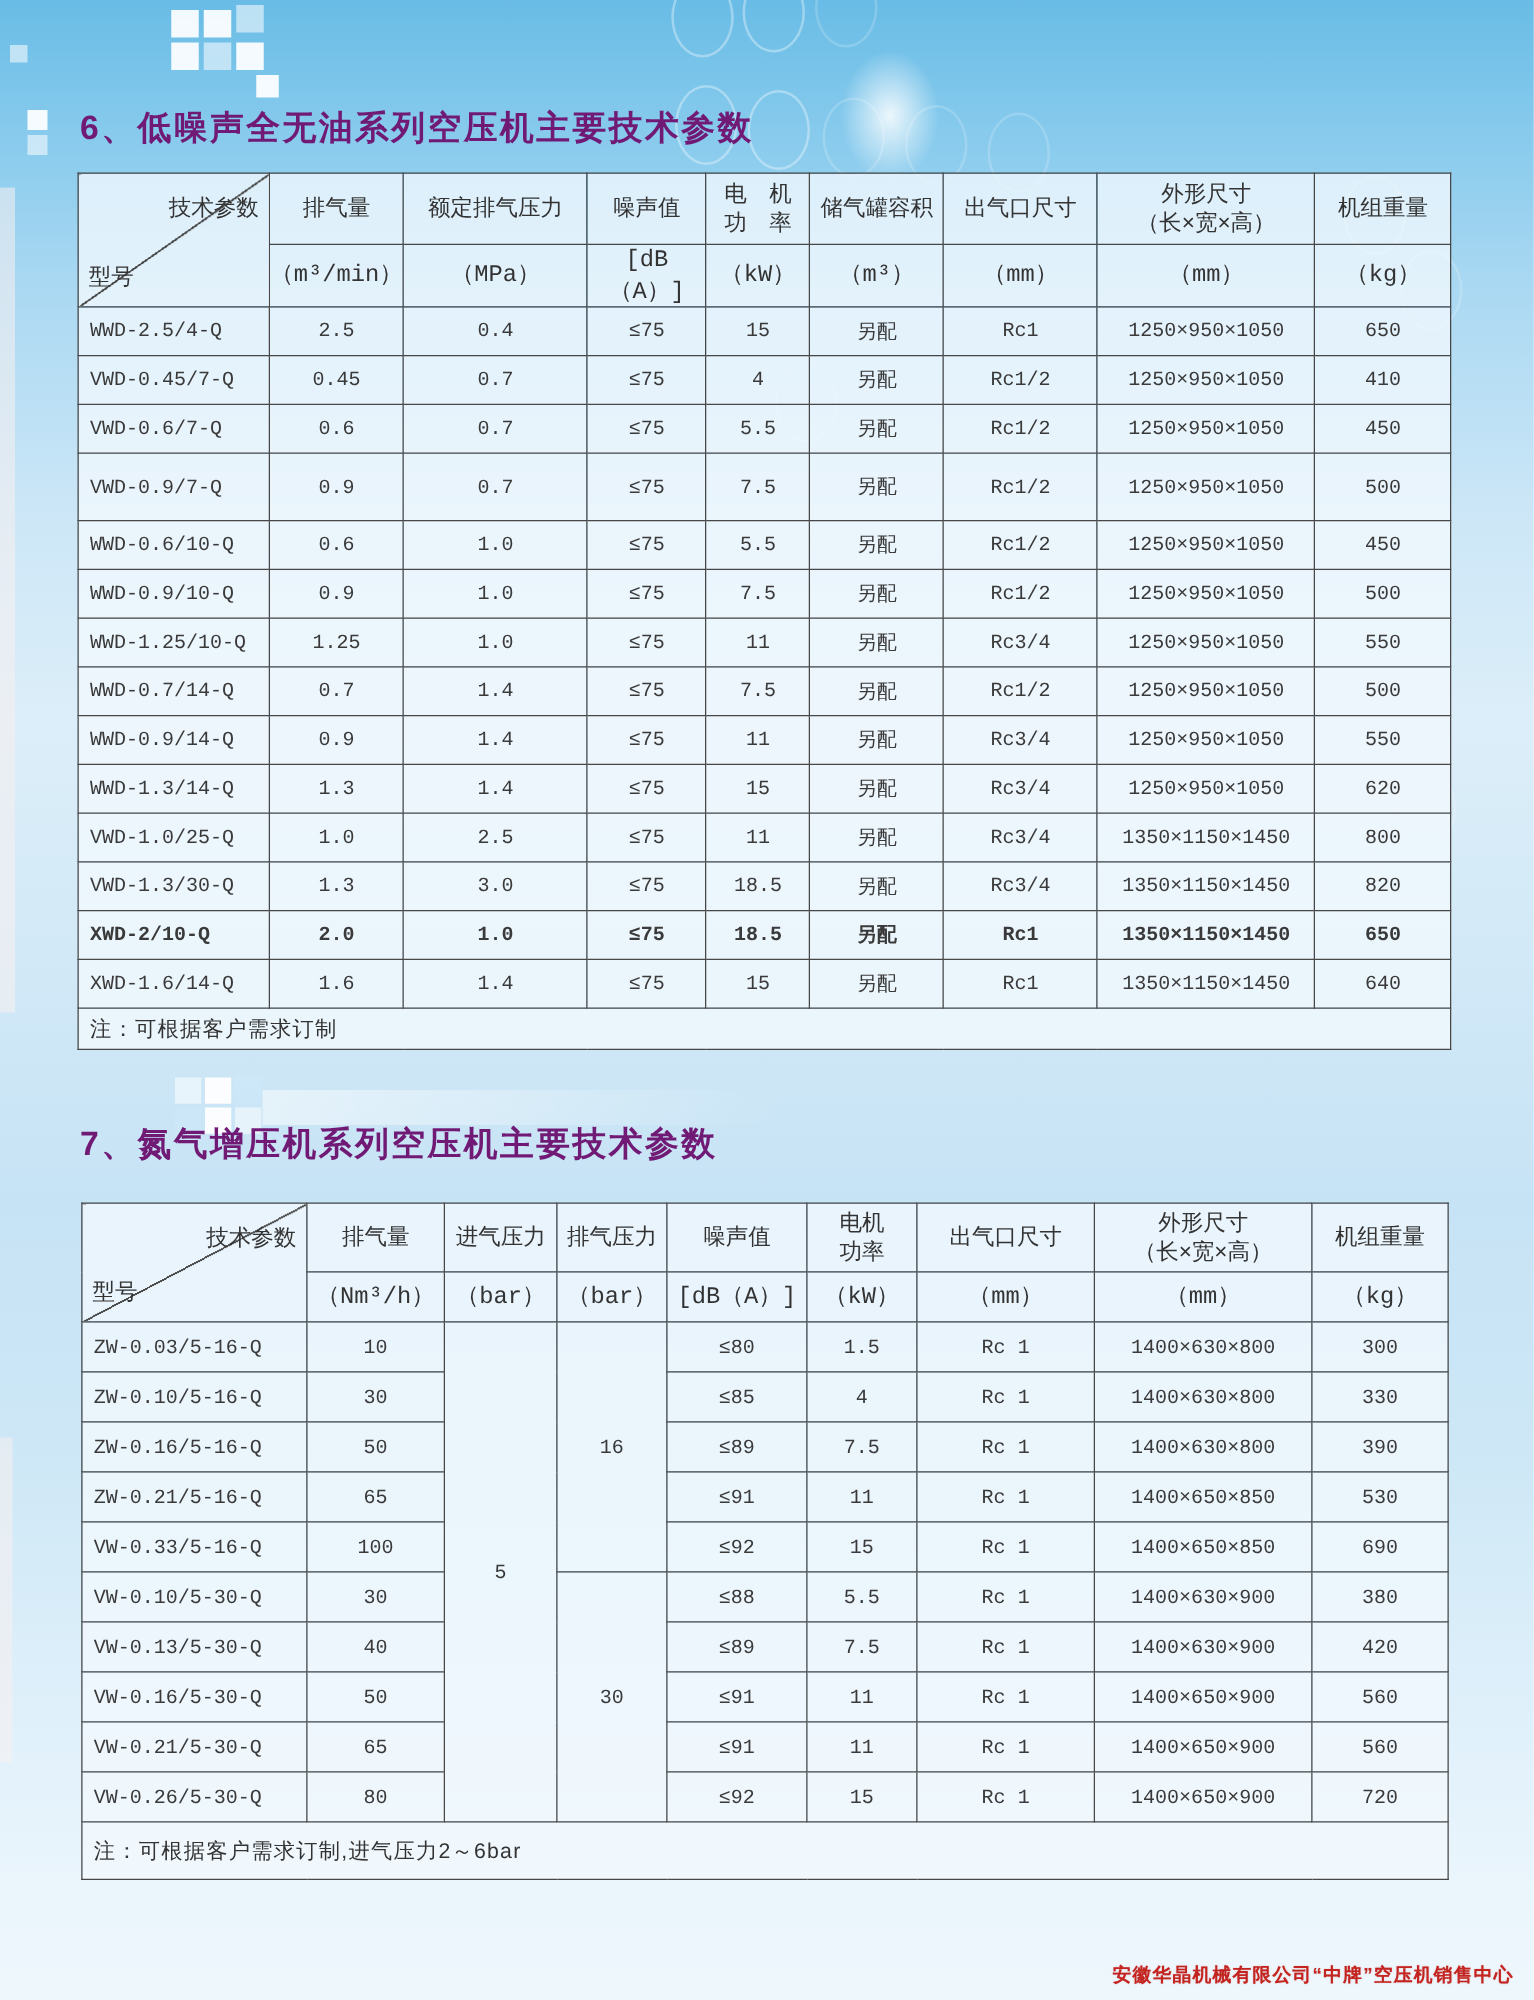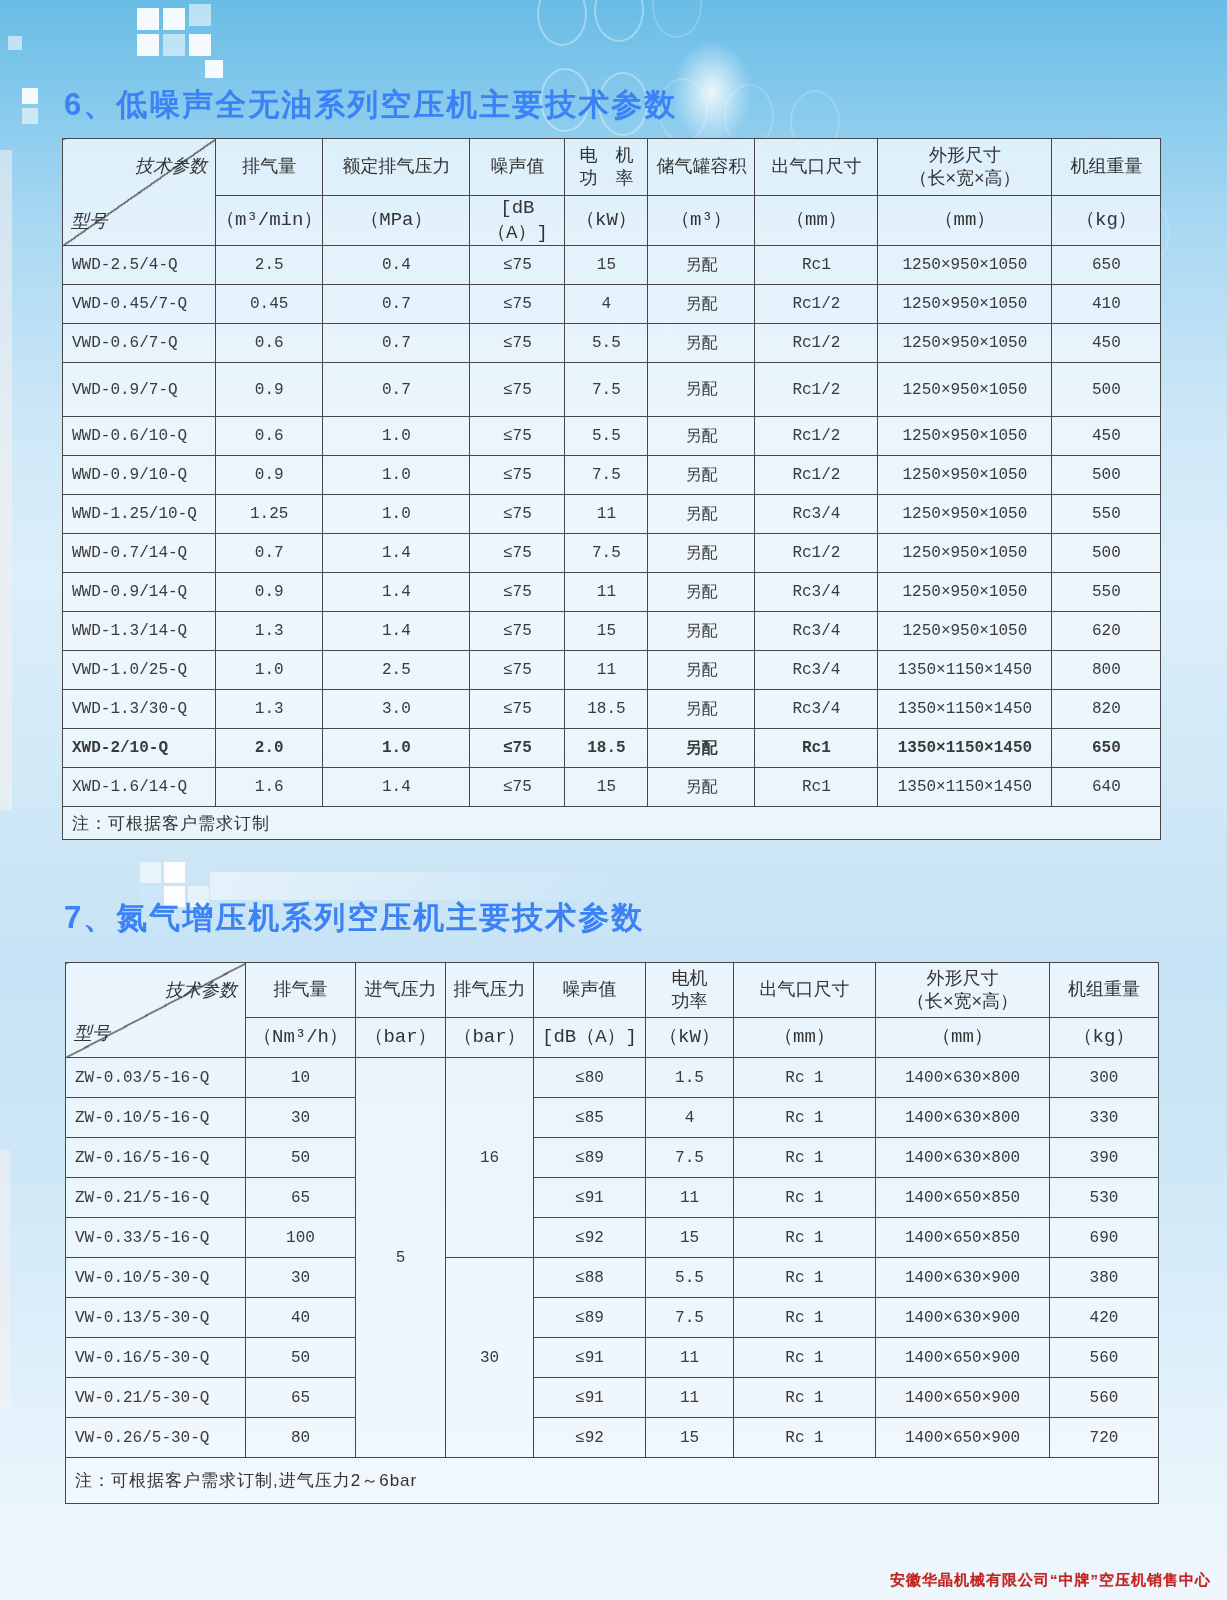--- a/index.html
+++ b/index.html
@@ -13,36 +13,36 @@
   .deco{position:absolute;}
   .sq{position:absolute;background:rgba(255,255,255,0.92);}
   .sq.dim{background:rgba(255,255,255,0.55);}
   .sq.blue{background:rgba(205,231,248,0.85);}
   .circ{position:absolute;border:2px solid rgba(255,255,255,0.35);border-radius:50%;width:46px;height:60px;}
   .circ.faint{border-color:rgba(255,255,255,0.18);}
   .glow{position:absolute;background:radial-gradient(ellipse at center, rgba(255,255,255,0.85), rgba(255,255,255,0) 70%);border-radius:50%;}
   .streak{position:absolute;background:linear-gradient(90deg, rgba(255,255,255,0.5), rgba(255,255,255,0));}
   .edge{position:absolute;background:rgba(248,240,240,0.55);}
 
-  .title{position:absolute;margin:0;color:#3b82f6;font-weight:bold;font-size:31px;letter-spacing:2px;white-space:nowrap;}
+  .title{position:absolute;margin:0;color:#701a75;font-weight:bold;font-size:27px;letter-spacing:2px;white-space:nowrap;}
   #title1{left:64px;top:84px;}
   #title2{left:64px;top:897px;}
 
   table.spec{position:absolute;border-collapse:collapse;table-layout:fixed;}
   .spec th,.spec td{
     border:1px solid #474747;background:rgba(242,249,254,0.78);
     color:#3a3a3a;text-align:center;padding:0;overflow:hidden;vertical-align:middle;
   }
   .spec th{font-weight:normal;font-size:18px;color:#333;white-space:pre-line;line-height:1.3;}
   .spec th.unit{font-family:"Liberation Mono", monospace;font-size:19px;letter-spacing:0;}
   .spec td{font-family:"Liberation Mono", monospace;font-size:16px;}
   .spec td.model{text-align:left;padding-left:9px;white-space:nowrap;}
   .spec td.note{text-align:left;padding-left:9px;font-family:"Liberation Sans", sans-serif;font-size:17px;color:#333;letter-spacing:1px;}
   th.diag{position:relative;background-image:linear-gradient(to bottom right,
-      transparent calc(50% - 0.7px), #474747 calc(50% - 0.7px), #474747 calc(50% + 0.7px), transparent calc(50% + 0.7px));font-style:italic;}
+      transparent calc(50% - 0.7px), #474747 calc(50% - 0.7px), #474747 calc(50% + 0.7px), transparent calc(50% + 0.7px));}
   .diag-top{position:absolute;top:16px;right:8px;font-size:18px;}
   .diag-bottom{position:absolute;bottom:12px;left:8px;font-size:18px;}
   #table1{left:62px;top:138px;}
   #table2{left:65px;top:962px;}
 
   .footer-brand{position:absolute;right:16px;bottom:10px;color:#c32420;font-weight:bold;font-size:15px;letter-spacing:1px;white-space:nowrap;text-shadow:0 0 1px rgba(195,36,32,0.4);}
 </style>
 </head>
 <body>
 

